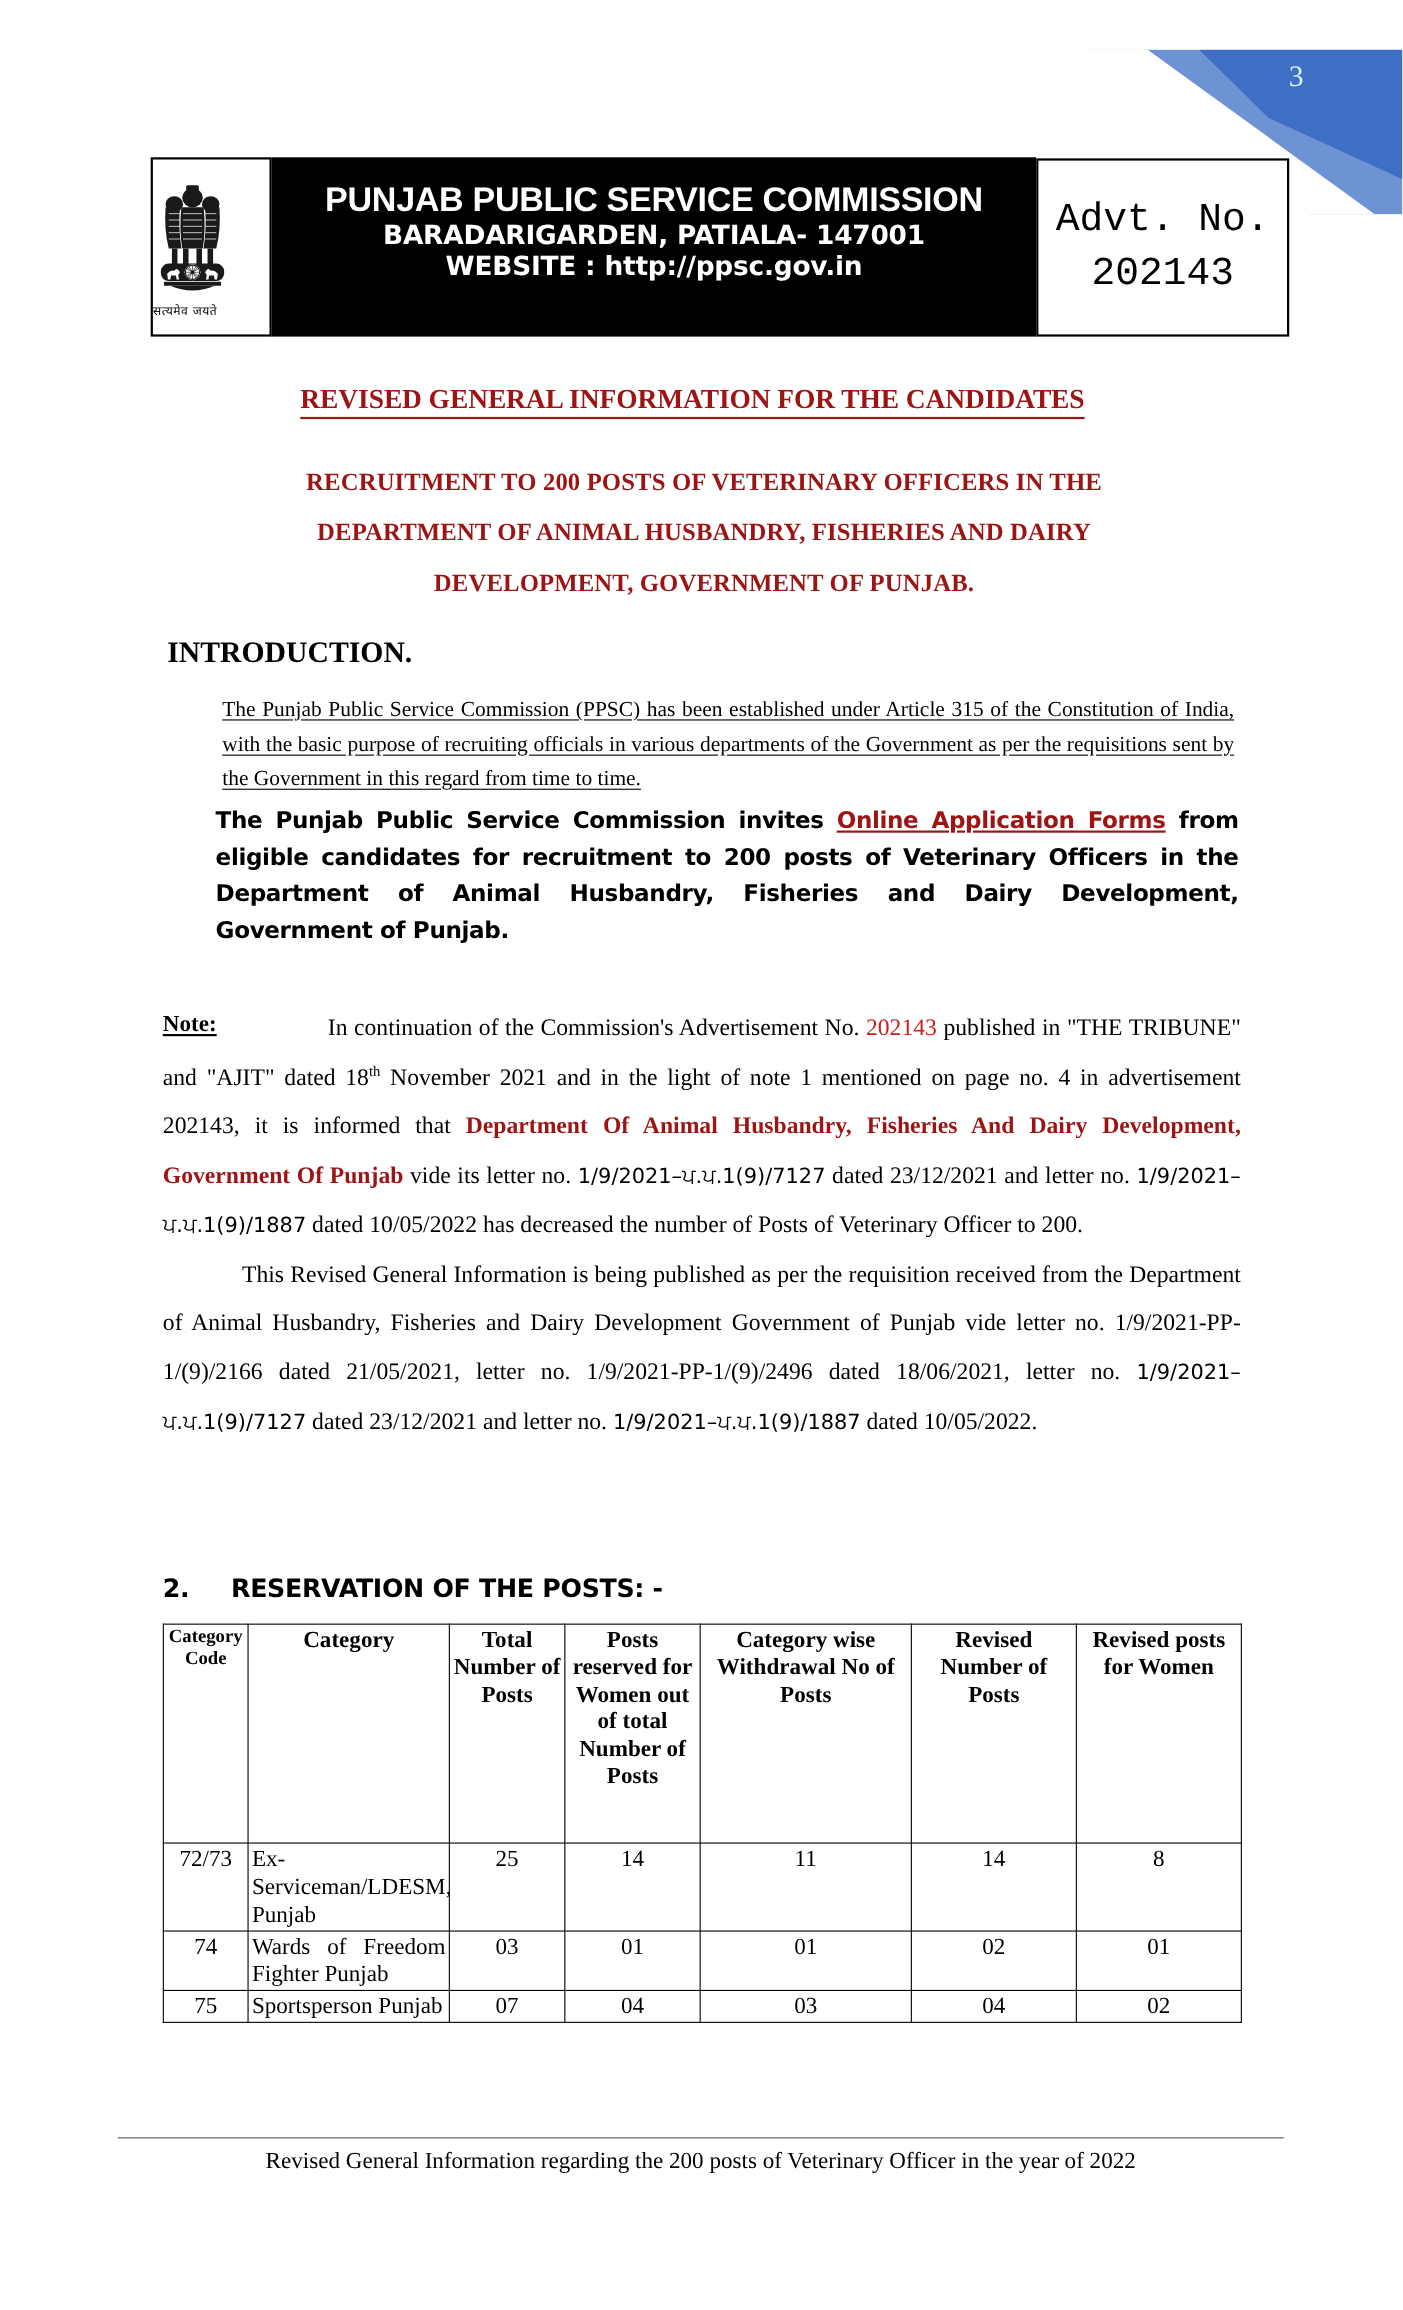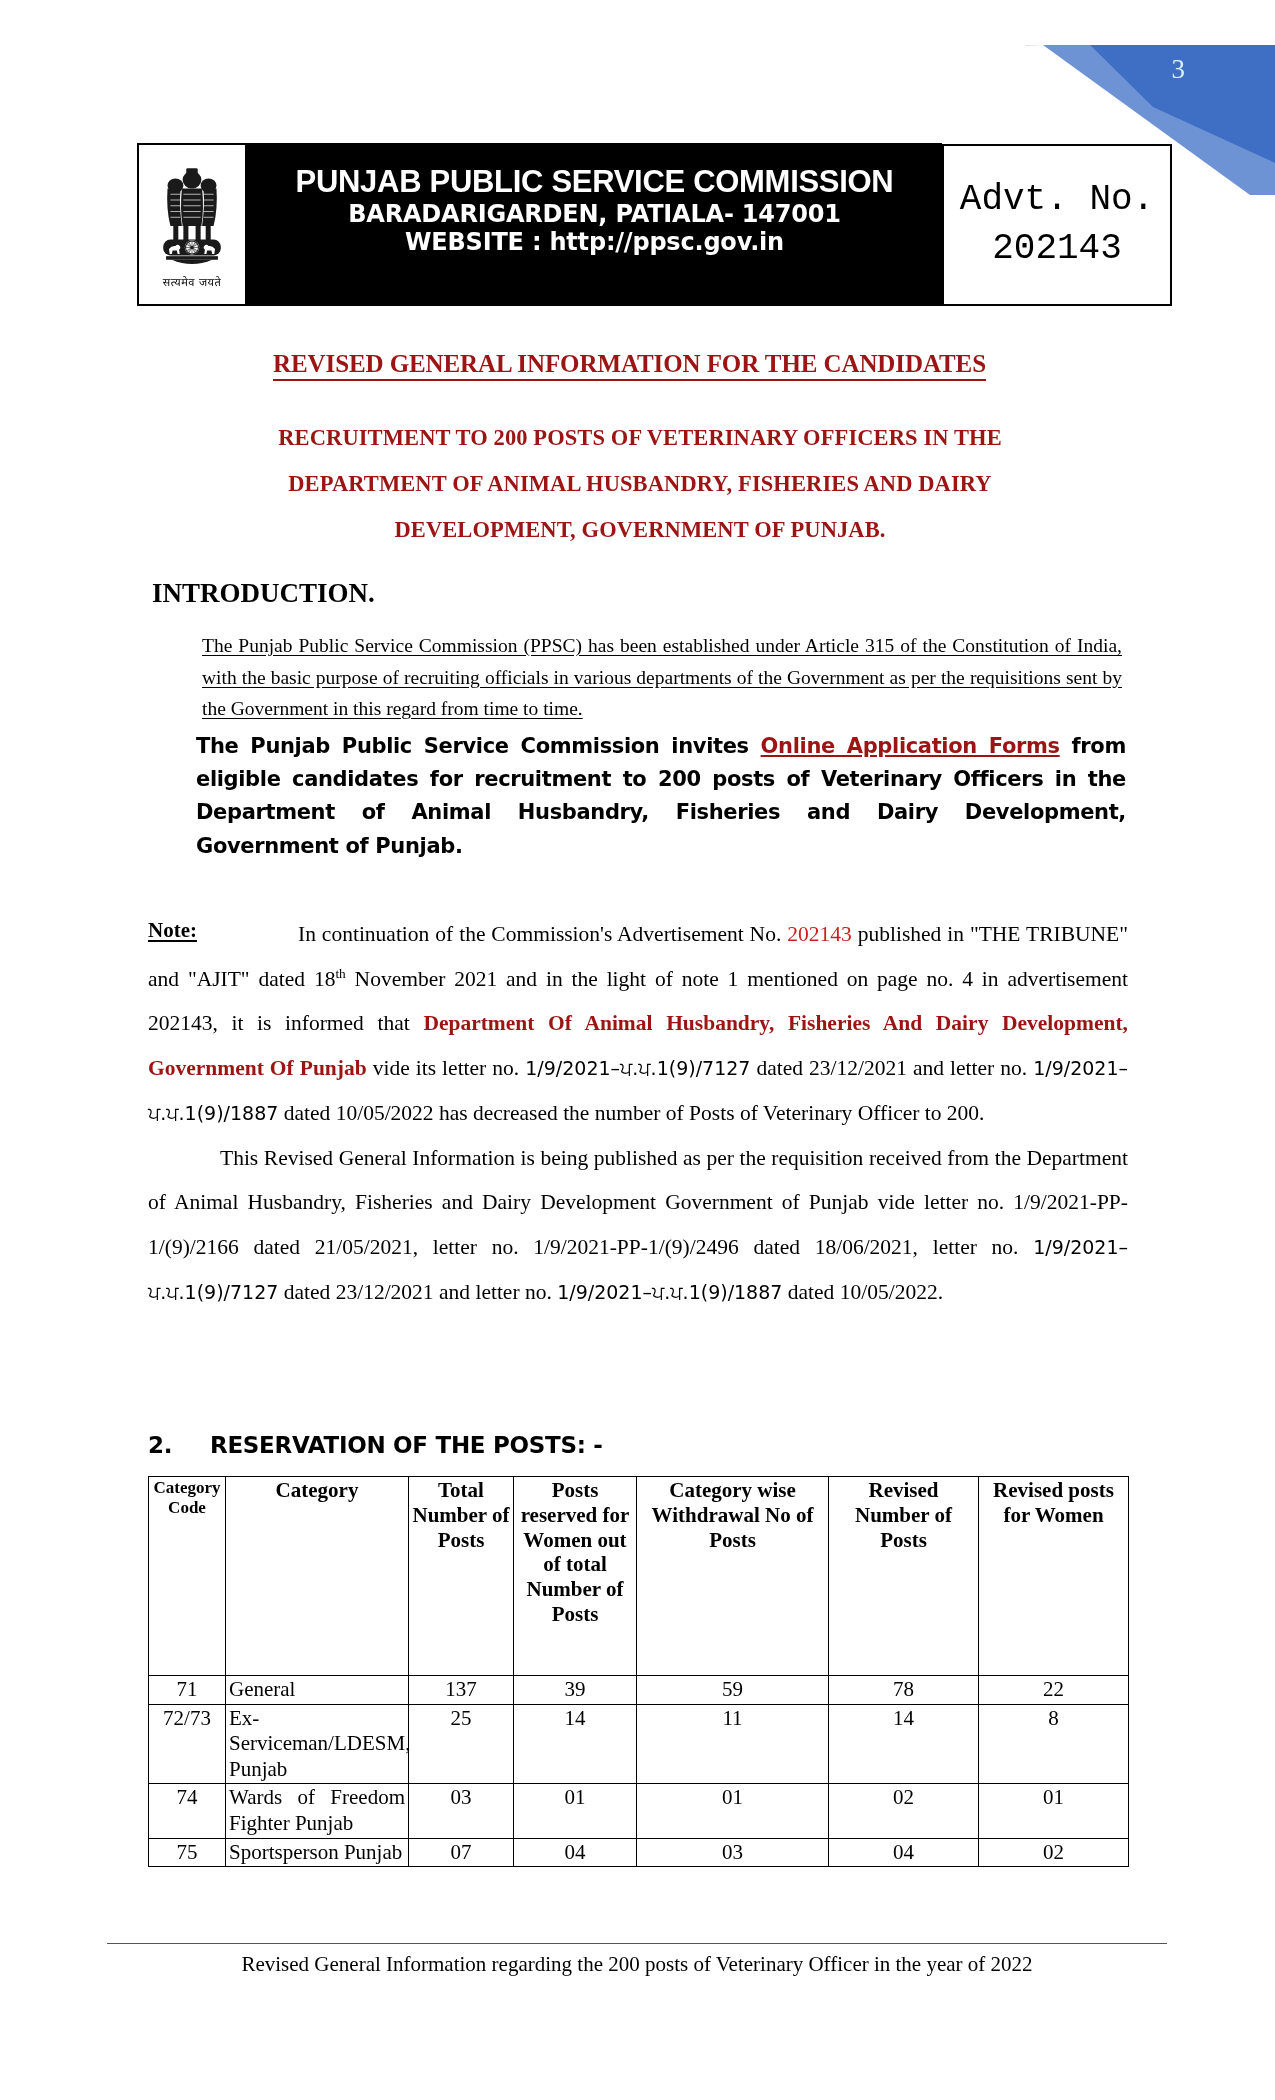--- a/index.html
+++ b/index.html
@@ -56,21 +56,20 @@
     display: flex;
     align-items: stretch;
   }
   .emblem-box {
     width: 110px;
     border: 2px solid #000;
     box-sizing: border-box;
     background: #fff;
     display: flex;
     flex-direction: column;
-    align-items: center;
     justify-content: center;
     padding: 4px 0 2px;
   }
   .emblem-svg { width: 72px; height: 110px; }
   .emblem-motto {
     font-family: "DejaVu Sans", sans-serif;
     font-size: 11px;
     letter-spacing: 0.5px;
     margin-top: 1px;
   }
@@ -401,29 +400,20 @@
         <th class="h-code">Category Code</th>
         <th>Category</th>
         <th>Total Number of Posts</th>
         <th>Posts reserved for Women out of total Number of Posts</th>
         <th>Category wise Withdrawal No of Posts</th>
         <th>Revised Number of Posts</th>
         <th>Revised posts for Women</th>
       </tr>
     </thead>
     <tbody>
-      <tr>
-        <td class="c-code">71</td>
-        <td class="c-cat">General</td>
-        <td class="c-num">137</td>
-        <td class="c-num">39</td>
-        <td class="c-num">59</td>
-        <td class="c-num">78</td>
-        <td class="c-num">22</td>
-      </tr>
       <tr>
         <td class="c-code">72/73</td>
         <td class="c-cat">Ex-Serviceman/LDESM, Punjab</td>
         <td class="c-num">25</td>
         <td class="c-num">14</td>
         <td class="c-num">11</td>
         <td class="c-num">14</td>
         <td class="c-num">8</td>
       </tr>
       <tr>

